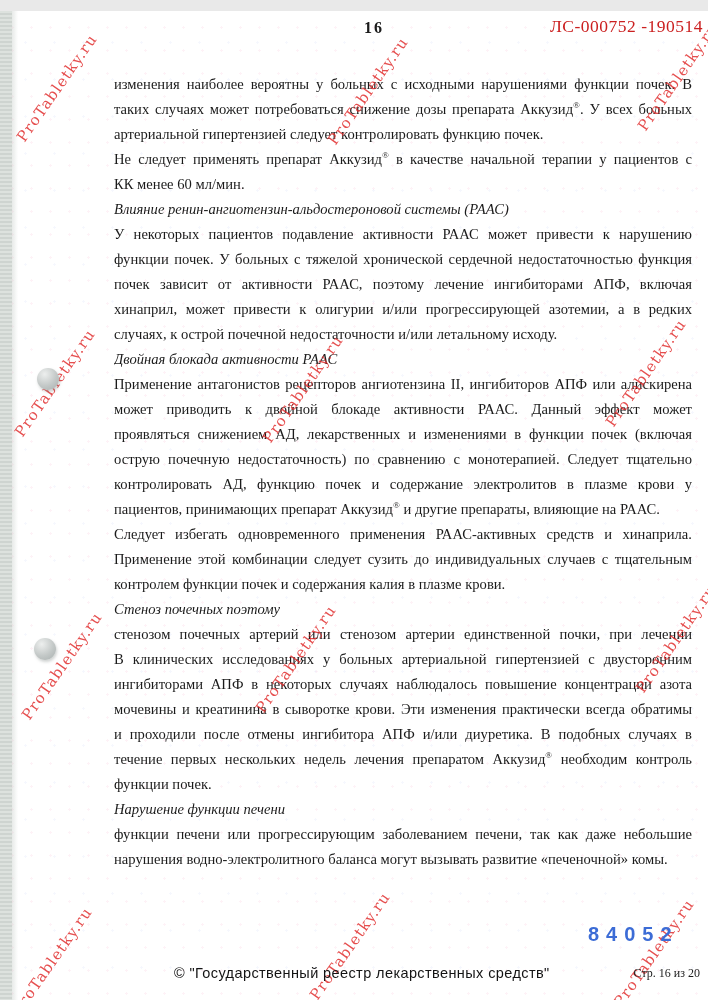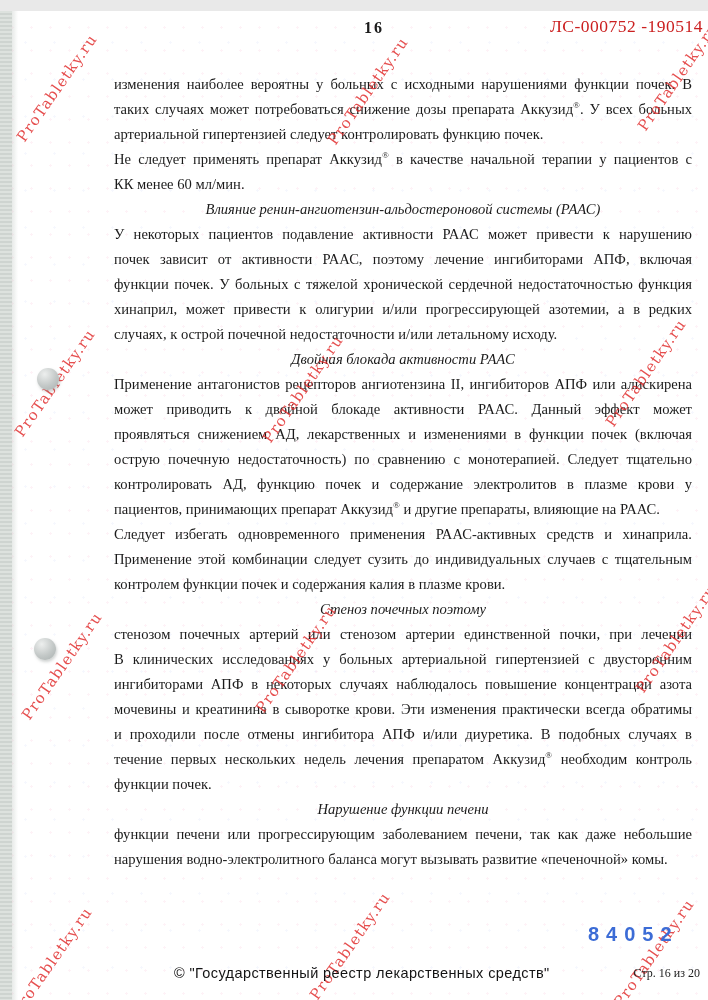--- a/index.html
+++ b/index.html
@@ -34,21 +34,21 @@
   }
   .doc-body {
     position:absolute; left:114px; top:61px; width:578px;
     font-size:14.6px;
   }
   .line {
     height:25px; line-height:25px; overflow:hidden;
     text-align:justify;
   }
   .line.just { text-align-last:justify; }
-  .line.heading { font-style:italic; text-align:center; }
+  .line.heading { font-style:italic; text-align:left; }
   .line sup { font-size:9px; line-height:0; vertical-align:super; }
   .wm {
     position:absolute; white-space:nowrap;
     transform:translate(-50%,-50%) rotate(-55deg);
     font-family:"DejaVu Serif", serif;
     font-size:15px; font-weight:500; letter-spacing:1.2px;
     opacity:.82; pointer-events:none;
   }
   .hole {
     position:absolute; width:22px; height:22px; border-radius:50%;
@@ -81,22 +81,22 @@
   <div class="doc-code" style="color: rgb(203, 32, 32);">ЛС-000752 -190514</div>
 
   <div class="doc-body">
       <div class="line just">изменения наиболее вероятны у больных с исходными нарушениями функции почек. В</div>
       <div class="line just">таких случаях может потребоваться снижение дозы препарата Аккузид<sup>®</sup>. У всех больных</div>
       <div class="line">артериальной гипертензией следует контролировать функцию почек.</div>
       <div class="line just">Не следует применять препарат Аккузид<sup>®</sup> в качестве начальной терапии у пациентов с</div>
       <div class="line">КК менее 60 мл/мин.</div>
       <div class="line heading">Влияние ренин-ангиотензин-альдостероновой системы (РААС)</div>
       <div class="line just">У некоторых пациентов подавление активности РААС может привести к нарушению</div>
+      <div class="line just">функции почек. У больных с тяжелой хронической сердечной недостаточностью функция</div>
       <div class="line just">почек зависит от активности РААС, поэтому лечение ингибиторами АПФ, включая</div>
-      <div class="line just">функции почек. У больных с тяжелой хронической сердечной недостаточностью функция</div>
       <div class="line just">хинаприл, может привести к олигурии и/или прогрессирующей азотемии, а в редких</div>
       <div class="line">случаях, к острой почечной недостаточности и/или летальному исходу.</div>
       <div class="line heading">Двойная блокада активности РААС</div>
       <div class="line just">Применение антагонистов рецепторов ангиотензина II, ингибиторов АПФ или алискирена</div>
       <div class="line just">может приводить к двойной блокаде активности РААС. Данный эффект может</div>
       <div class="line just">проявляться снижением АД, лекарственных и изменениями в функции почек (включая</div>
       <div class="line just">острую почечную недостаточность) по сравнению с монотерапией. Следует тщательно</div>
       <div class="line just">контролировать АД, функцию почек и содержание электролитов в плазме крови у</div>
       <div class="line">пациентов, принимающих препарат Аккузид<sup>®</sup> и другие препараты, влияющие на РААС.</div>
       <div class="line just">Следует избегать одновременного применения РААС-активных средств и хинаприла.</div>

